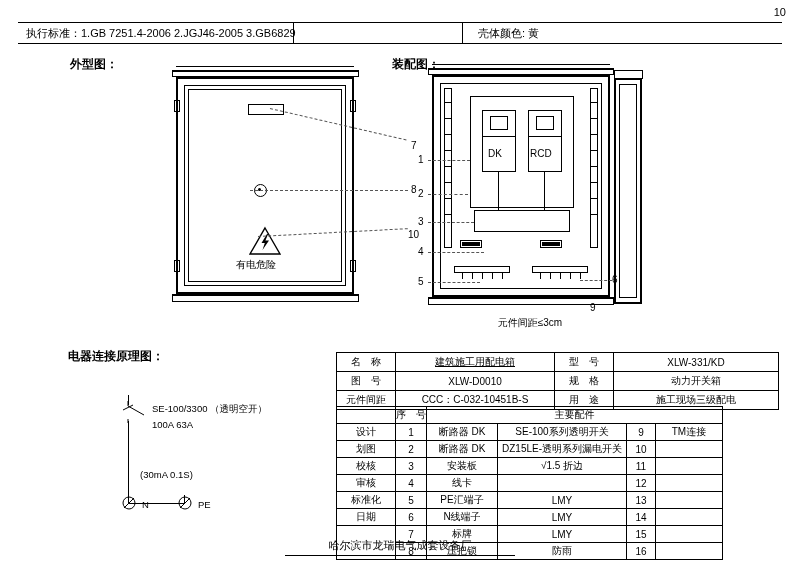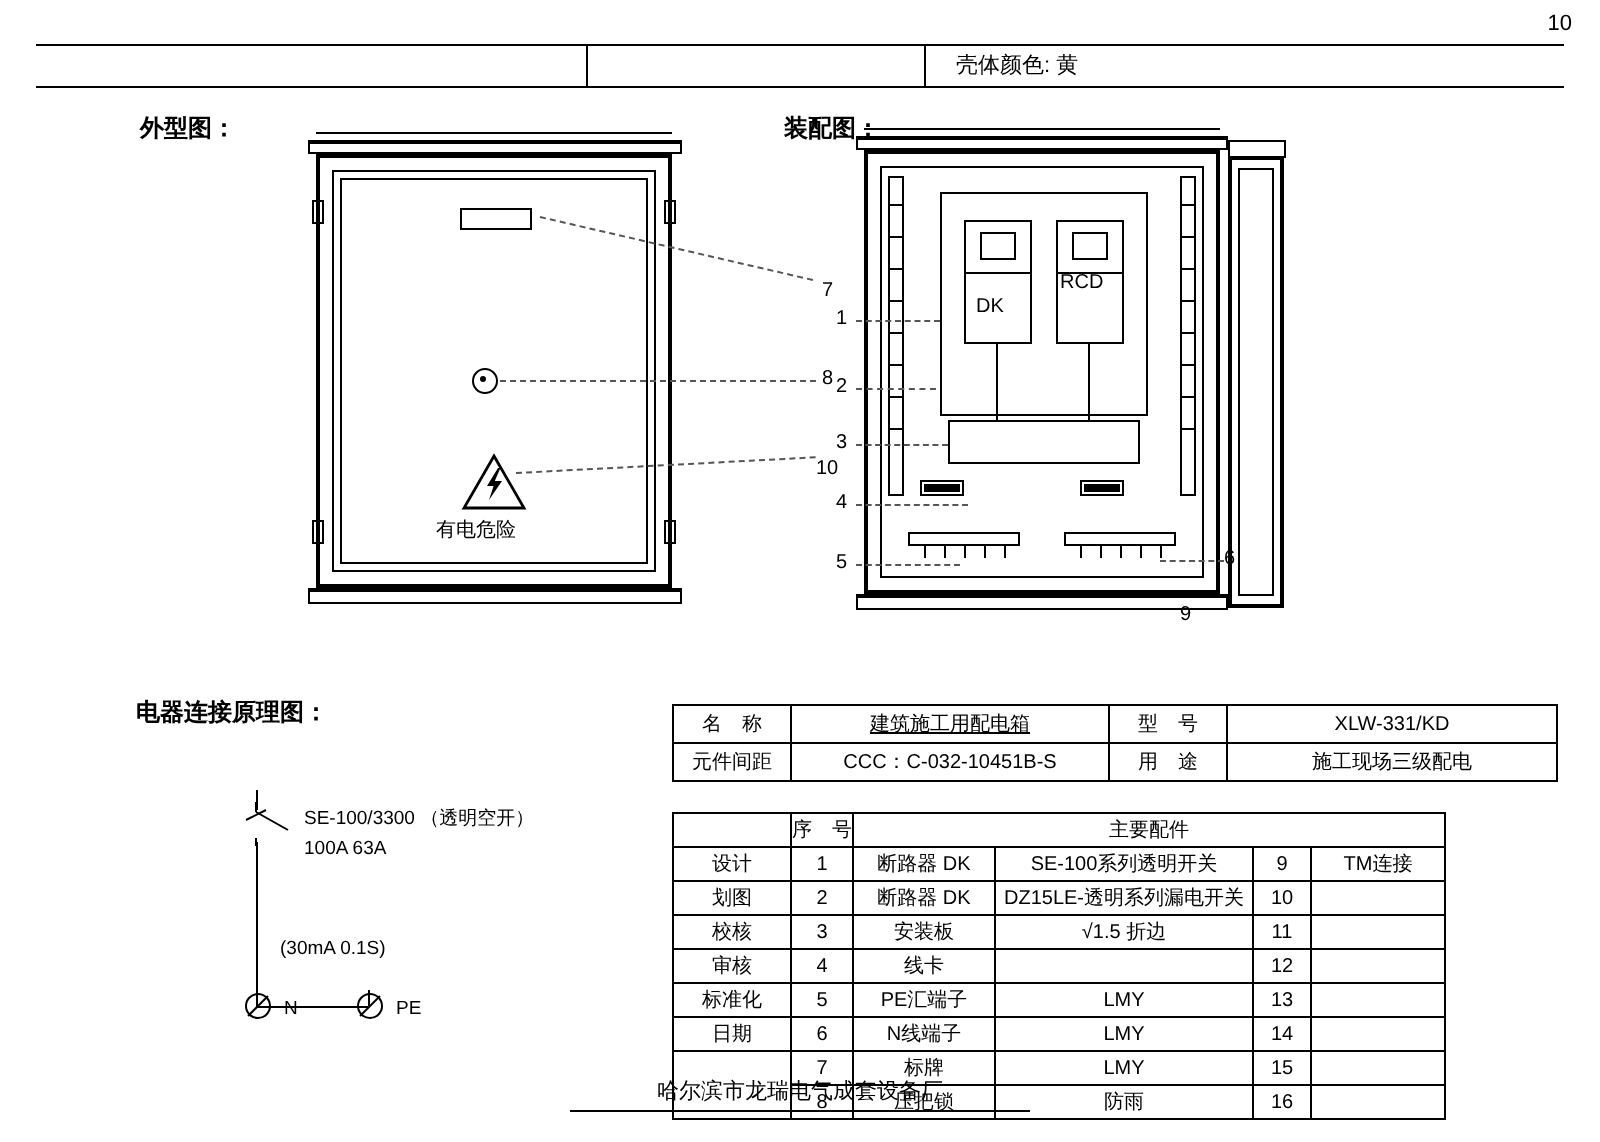--- a/index.html
+++ b/index.html
@@ -24,21 +24,21 @@
   
   .ln{position:absolute;background:#000;}
   .lnh{height:1px;}
   .lnv{width:1px;}
   .dash{position:absolute;border-top:1px dashed #555;height:0;}
   .box{position:absolute;border:1px solid #000;box-sizing:border-box;}
   .box2{position:absolute;border:2px solid #000;box-sizing:border-box;}
   .lbl{position:absolute;font-size:10px;}
 
   
-  #frontview{position:absolute;left:152px;top:60px;width:220px;height:250px;}
+  #frontview{position:absolute;left:170px;top:60px;width:220px;height:250px;}
   
   #asmview{position:absolute;left:428px;top:58px;width:220px;height:255px;}
 
   .cap{position:absolute;font-size:10px;text-align:center;}
 
   
   #schem{position:absolute;left:120px;top:395px;width:220px;height:130px;font-size:9.5px;}
   #schem .t{position:absolute;white-space:nowrap;}
 
   
@@ -57,20 +57,21 @@
 </head>
 <body>
 
 <div class="page">
 
   <div class="pg-num">10</div>
 
   <div class="hdr">
     <div class="vline" style="left:275px;top:0;height:20px;"></div>
     <div class="vline" style="left:444px;top:0;height:20px;"></div>
+    <div class="cell c1">执行标准：1.GB 7251.4-2006    2.JGJ46-2005    3.GB6829</div>
     <div class="cell c3">壳体颜色: 黄</div>
   </div>
 
   <div class="sec-title" style="left:70px;top:56px;">外型图：</div>
   <div class="sec-title" style="left:392px;top:56px;">装配图：</div>
   <div class="sec-title" style="left:68px;top:348px;">电器连接原理图：</div>
 
   <div id="frontview">
 
     <div class="ln lnh" style="left:2px;top:10px;width:186px;height:2px;"></div>
@@ -149,21 +150,21 @@
     <div class="box" style="left:46px;top:152px;width:96px;height:22px;"></div>
 
     <div class="box" style="left:54px;top:52px;width:34px;height:62px;"></div>
     <div class="box" style="left:62px;top:58px;width:18px;height:14px;"></div>
     <div class="ln lnh" style="left:54px;top:78px;width:34px;"></div>
     <div class="lbl" style="left:60px;top:90px;font-size:10px;">DK</div>
 
     <div class="box" style="left:100px;top:52px;width:34px;height:62px;"></div>
     <div class="box" style="left:108px;top:58px;width:18px;height:14px;"></div>
     <div class="ln lnh" style="left:100px;top:78px;width:34px;"></div>
-    <div class="lbl" style="left:102px;top:78px;font-size:10px;">RCD</div>
+    <div class="lbl" style="left:102px;top:90px;font-size:10px;">RCD</div>
 
     <div class="ln lnv" style="left:70px;top:114px;height:38px;"></div>
     <div class="ln lnv" style="left:116px;top:114px;height:38px;"></div>
 
     <div class="box" style="left:32px;top:182px;width:22px;height:8px;"></div>
     <div class="filled" style="position:absolute;left:34px;top:184px;width:18px;height:4px;"></div>
     <div class="box" style="left:112px;top:182px;width:22px;height:8px;"></div>
     <div class="filled" style="position:absolute;left:114px;top:184px;width:18px;height:4px;"></div>
 
     <div class="box" style="left:26px;top:208px;width:56px;height:7px;"></div>
@@ -205,20 +206,21 @@
   <div class="dash" style="left:428px;top:252px;width:56px;"></div>
 
   <div class="lbl" style="left:418px;top:276px;">5</div>
   <div class="dash" style="left:428px;top:282px;width:52px;"></div>
 
   <div class="lbl" style="left:612px;top:274px;">6</div>
   <div class="dash" style="left:580px;top:280px;width:32px;"></div>
 
   <div class="lbl" style="left:590px;top:302px;">9</div>
 
+  <div class="cap" style="left:440px;top:316px;width:180px;">元件间距≤3cm</div>
 
   <div id="schem">
 
     <div class="ln lnv" style="left:8px;top:0px;height:10px;"></div>
     <svg style="position:absolute;left:0px;top:6px;" width="34" height="22" viewBox="0 0 34 22">
       <line x1="8" y1="0" x2="8" y2="5" stroke="#000" stroke-width="1"></line>
       <line x1="8" y1="5" x2="24" y2="14" stroke="#000" stroke-width="1"></line>
       <line x1="8" y1="18" x2="8" y2="22" stroke="#000" stroke-width="1"></line>
       <line x1="3" y1="9" x2="13" y2="4" stroke="#000" stroke-width="1"></line>
     </svg>
@@ -244,20 +246,26 @@
 
   <table id="t-main">
     <tbody>
         <tr>
       <td style="width:58px;">名　称</td>
       <td style="width:158px;text-decoration:underline;">建筑施工用配电箱</td>
       <td style="width:58px;">型　号</td>
       <td style="width:164px;">XLW-331/KD</td>
     </tr>
     <tr>
+      <td>图　号</td>
+      <td>XLW-D0010</td>
+      <td>规　格</td>
+      <td>动力开关箱</td>
+    </tr>
+    <tr>
       <td>元件间距</td>
       <td>CCC：C-032-10451B-S</td>
       <td>用　途</td>
       <td>施工现场三级配电</td>
     </tr>
   </tbody>
     </table>
 
   <table id="t-lower">
     <tbody>

